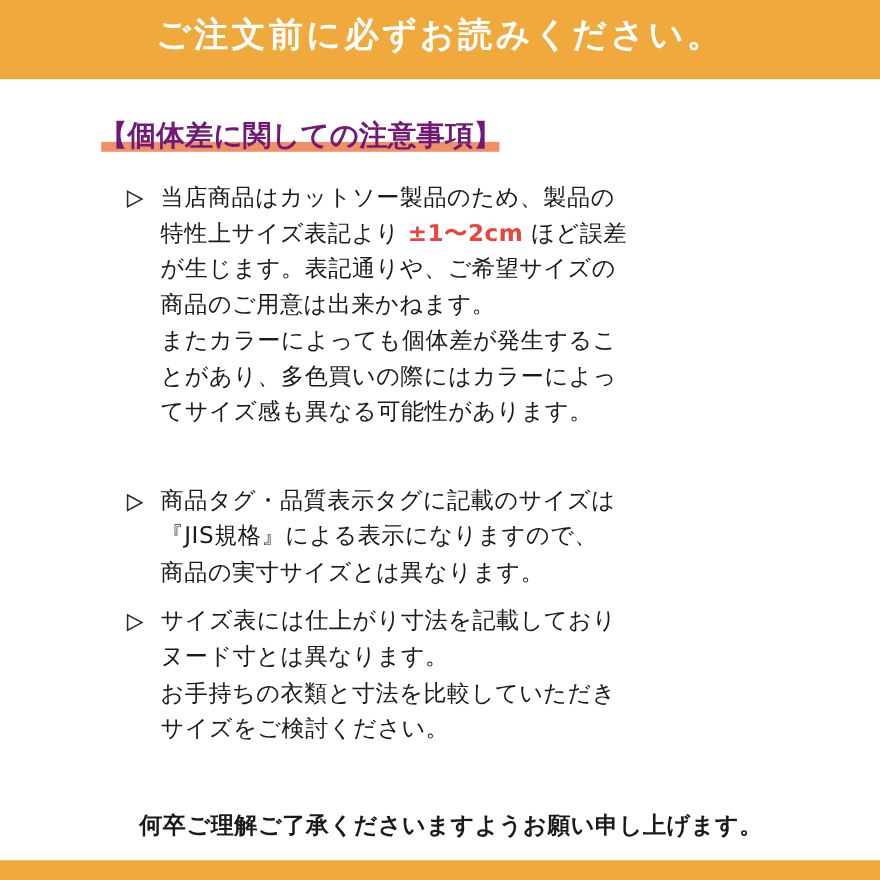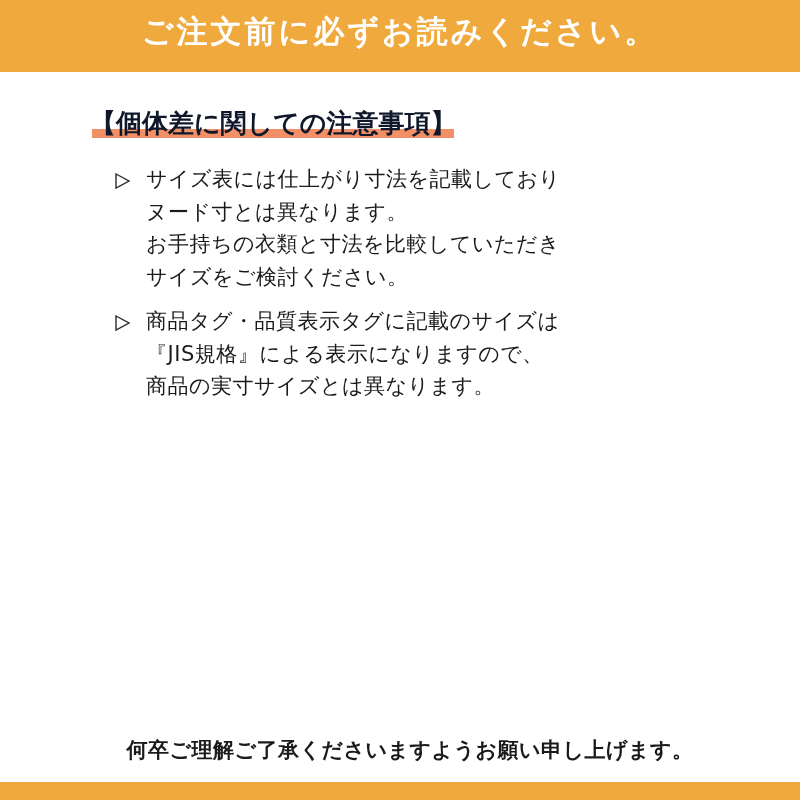--- a/index.html
+++ b/index.html
@@ -48,21 +48,21 @@
     position: absolute;
     left: 0;
     top: 72px;
     width: 800px;
     padding: 18px 46px 0 46px;
     box-sizing: border-box;
   }
   .section-heading {
     font-size: 26px;
     font-weight: bold;
-    color: #0f172a;
+    color: #701a75;
     letter-spacing: 0px;
     margin: 16px 0 10px 44px;
     position: relative;
     display: inline-block;
     white-space: nowrap;
   }
   .section-heading .hl {
     position: absolute;
     left: 2px;
     right: 2px;
@@ -125,46 +125,60 @@
   <div class="inner"></div>
 
   <div class="content">
 
     
     <div class="section-heading">
       <span class="hl"></span>
       <span class="txt">【個体差に関しての注意事項】</span>
     </div>
 
+    <div class="bullet-row">
+      <span class="tri">
+        <svg width="20" height="20" viewBox="0 0 20 20" aria-hidden="true">
+          <polygon points="4,3 17,10 4,17" fill="none" stroke="#2a2a2a" stroke-width="1.4"></polygon>
+        </svg>
+      </span>
+      <span class="body-text"><span>当店商品はカットソー製品のため、製品の
+特性上サイズ表記より </span><span class="em">±1〜2cm</span><span> ほど誤差
+が生じます。表記通りや、ご希望サイズの
+商品のご用意は出来かねます。
+またカラーによっても個体差が発生するこ
+とがあり、多色買いの際にはカラーによっ
+てサイズ感も異なる可能性があります。</span></span>
+    </div>
 
     
     <div class="section-heading">
       <span class="hl"></span>
+    </div>
+
+    <div class="bullet-row">
+      <span class="tri">
+        <svg width="20" height="20" viewBox="0 0 20 20" aria-hidden="true">
+          <polygon points="4,3 17,10 4,17" fill="none" stroke="#2a2a2a" stroke-width="1.4"></polygon>
+        </svg>
+      </span>
+      <span class="body-text">商品タグ・品質表示タグに記載のサイズは
+『JIS規格』による表示になりますので、
+商品の実寸サイズとは異なります。</span>
     </div>
 
     <div class="bullet-row">
       <span class="tri">
         <svg width="20" height="20" viewBox="0 0 20 20" aria-hidden="true">
           <polygon points="4,3 17,10 4,17" fill="none" stroke="#2a2a2a" stroke-width="1.4"></polygon>
         </svg>
       </span>
       <span class="body-text">サイズ表には仕上がり寸法を記載しており
 ヌード寸とは異なります。
 お手持ちの衣類と寸法を比較していただき
 サイズをご検討ください。</span>
     </div>
 
-    <div class="bullet-row">
-      <span class="tri">
-        <svg width="20" height="20" viewBox="0 0 20 20" aria-hidden="true">
-          <polygon points="4,3 17,10 4,17" fill="none" stroke="#2a2a2a" stroke-width="1.4"></polygon>
-        </svg>
-      </span>
-      <span class="body-text">商品タグ・品質表示タグに記載のサイズは
-『JIS規格』による表示になりますので、
-商品の実寸サイズとは異なります。</span>
-    </div>
-
   </div>
 
   <div class="footer-note">何卒ご理解ご了承くださいますようお願い申し上げます。</div>
 
 </div>
 
 </body></html>

